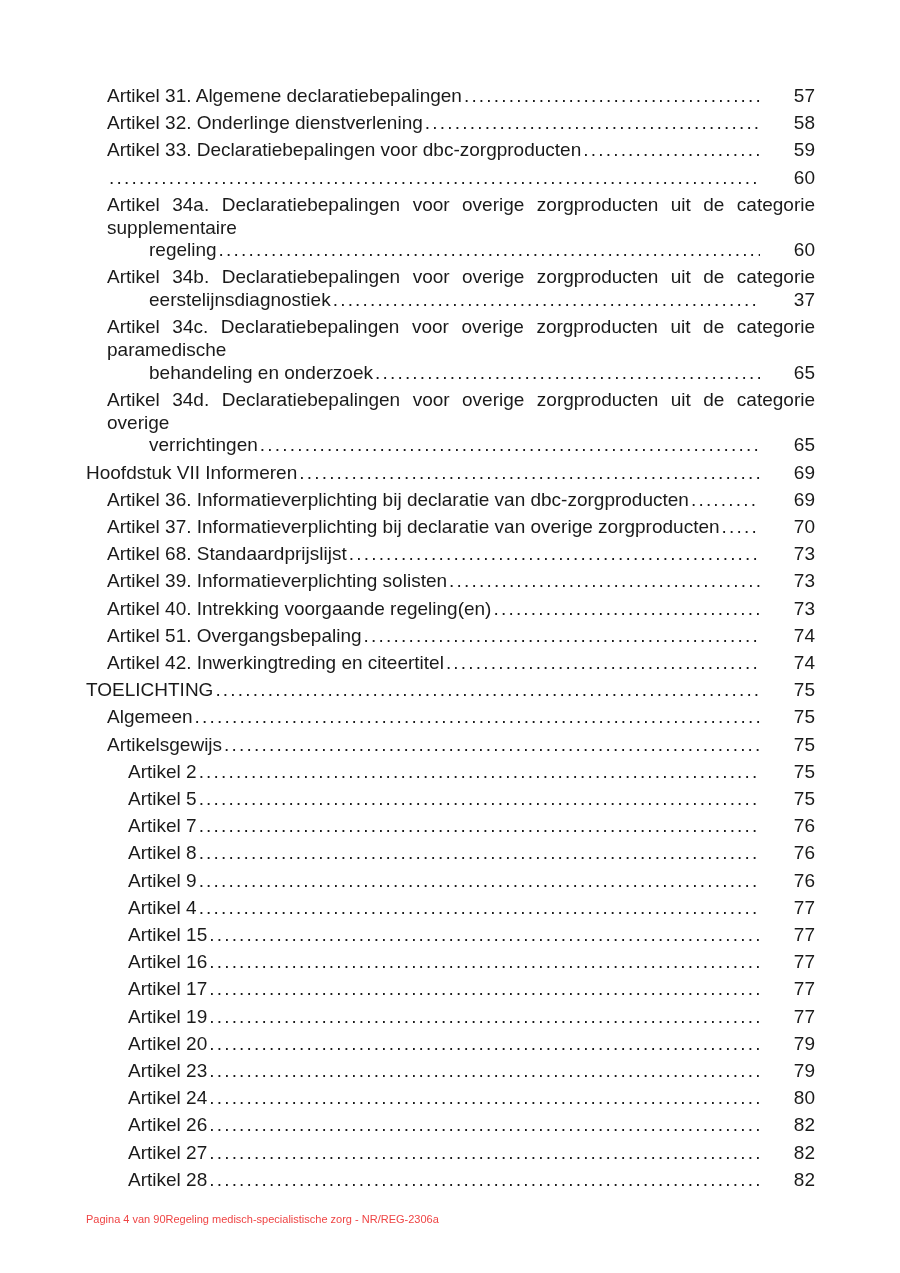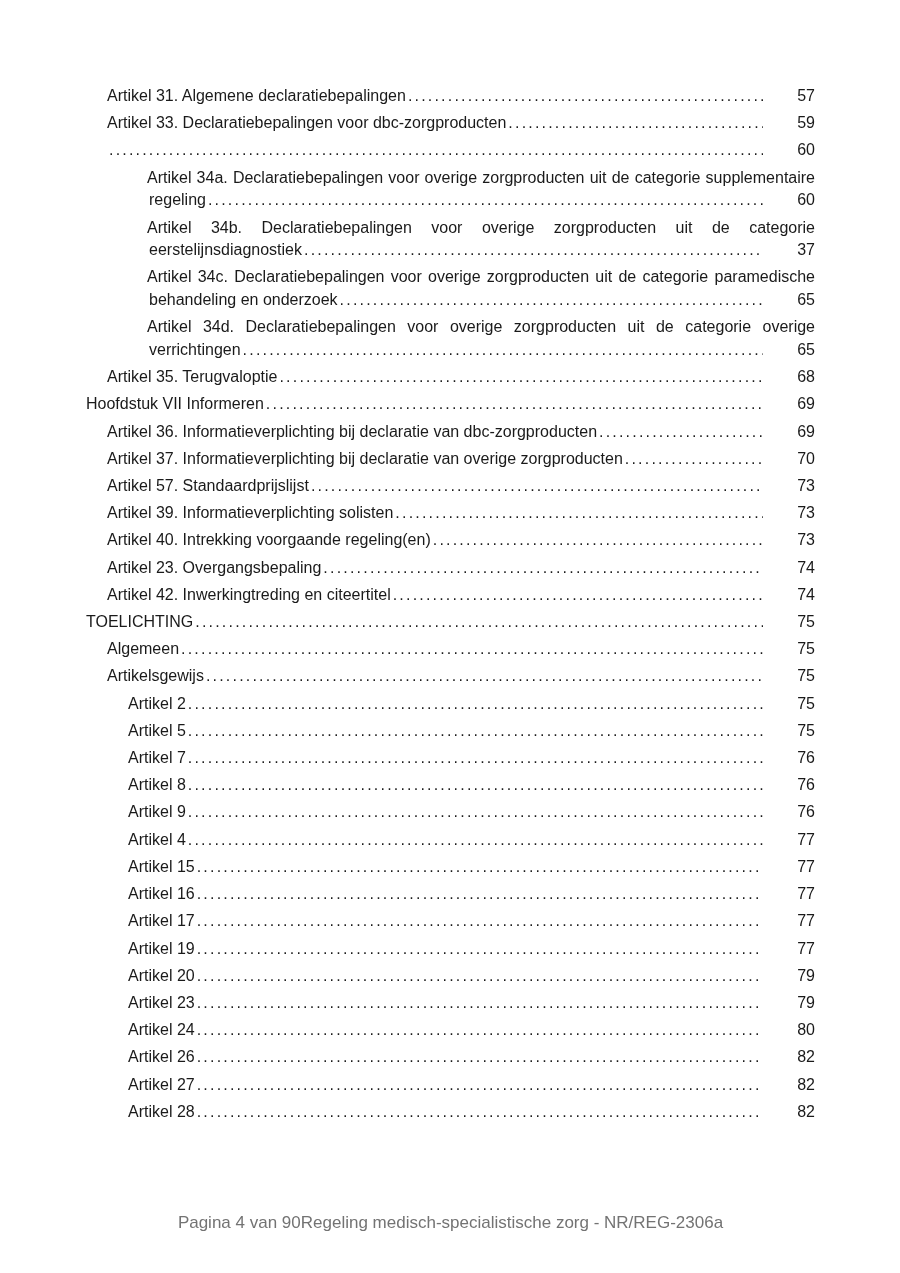--- a/index.html
+++ b/index.html
@@ -1,44 +1,51 @@
 <!DOCTYPE html>
 <html><head>
 <meta charset="utf-8">
 <style>
   html, body { margin: 0; padding: 0; background: #ffffff; }
   body { width: 900px; height: 1273px; position: relative; overflow: hidden;
          font-family: "Liberation Sans", "DejaVu Sans", sans-serif; color: #1a1a1a; }
   .toc { position: absolute; left: 86px; top: 85px; width: 729px; }
-  .entry { position: relative; font-size: 16px; line-height: 22.7px; margin-bottom: 4.5px; }
+  .entry { position: relative; font-size: 19px; line-height: 22.7px; margin-bottom: 4.5px; }
   .entry.l1 { padding-left: 0; }
   .entry.l2 { padding-left: 21px; }
   .entry.l3 { padding-left: 42px; }
   .row { display: flex; align-items: baseline; white-space: nowrap; }
   .row .title { flex: 0 0 auto; }
   .row .leader { flex: 1 1 auto; overflow: hidden; margin: 0 2px; letter-spacing: 2.2px; color: #1a1a1a; }
   .row .leader::before { content: "................................................................................................................................................................................................................................"; }
   .row .page { flex: 0 0 auto; text-align: right; min-width: 18px; margin-left: 32px; }
-  .wrap .first { text-align: justify; text-align-last: justify; white-space: normal; margin-left: 40px; }
+  .wrap .first { text-align: justify; text-align-last: justify; white-space: normal; }
   .wrap .row.cont { padding-left: 42px; }
-  .footer { position: absolute; top: 1213px; left: 86px; width: 729px; display: flex; justify-content: center; font-size: 17px; color: #737373; }
+  .footer { position: absolute; top: 1213px; left: 86px; width: 729px; display: flex; justify-content: flex-start; font-size: 11px; color: #ef4444; }
 </style>
 </head>
 <body>
 
 <div class="toc">
 
   <div class="entry l2">
       <div class="row">
         <span class="title">Artikel 31. Algemene declaratiebepalingen</span>
         <span class="leader"></span>
         <span class="page">57</span>
       </div>
     </div>
 
+  <div class="entry l2">
+      <div class="row">
+        <span class="title">Artikel 32. Onderlinge dienstverlening</span>
+        <span class="leader"></span>
+        <span class="page">58</span>
+      </div>
+    </div>
 
   <div class="entry l2">
       <div class="row">
         <span class="title">Artikel 33. Declaratiebepalingen voor dbc-zorgproducten</span>
         <span class="leader"></span>
         <span class="page">59</span>
       </div>
     </div>
 
   <div class="entry l2">
@@ -77,27 +84,20 @@
 
   <div class="entry l2 wrap">
     <div class="first">Artikel 34d. Declaratiebepalingen voor overige zorgproducten uit de categorie overige</div>
     <div class="row cont">
         <span class="title">verrichtingen</span>
         <span class="leader"></span>
         <span class="page">65</span>
       </div>
   </div>
 
-  <div class="entry l2">
-      <div class="row">
-        <span class="title">Artikel 35. Terugvaloptie</span>
-        <span class="leader"></span>
-        <span class="page">68</span>
-      </div>
-    </div>
 
   <div class="entry l1">
       <div class="row">
         <span class="title">Hoofdstuk VII Informeren</span>
         <span class="leader"></span>
         <span class="page">69</span>
       </div>
     </div>
 
   <div class="entry l2">
@@ -111,21 +111,21 @@
   <div class="entry l2">
       <div class="row">
         <span class="title">Artikel 37. Informatieverplichting bij declaratie van overige zorgproducten</span>
         <span class="leader"></span>
         <span class="page">70</span>
       </div>
     </div>
 
   <div class="entry l2">
       <div class="row">
-        <span class="title">Artikel 57. Standaardprijslijst</span>
+        <span class="title">Artikel 68. Standaardprijslijst</span>
         <span class="leader"></span>
         <span class="page">73</span>
       </div>
     </div>
 
   <div class="entry l2">
       <div class="row">
         <span class="title">Artikel 39. Informatieverplichting solisten</span>
         <span class="leader"></span>
         <span class="page">73</span>
@@ -135,21 +135,21 @@
   <div class="entry l2">
       <div class="row">
         <span class="title">Artikel 40. Intrekking voorgaande regeling(en)</span>
         <span class="leader"></span>
         <span class="page">73</span>
       </div>
     </div>
 
   <div class="entry l2">
       <div class="row">
-        <span class="title">Artikel 23. Overgangsbepaling</span>
+        <span class="title">Artikel 51. Overgangsbepaling</span>
         <span class="leader"></span>
         <span class="page">74</span>
       </div>
     </div>
 
   <div class="entry l2">
       <div class="row">
         <span class="title">Artikel 42. Inwerkingtreding en citeertitel</span>
         <span class="leader"></span>
         <span class="page">74</span>

